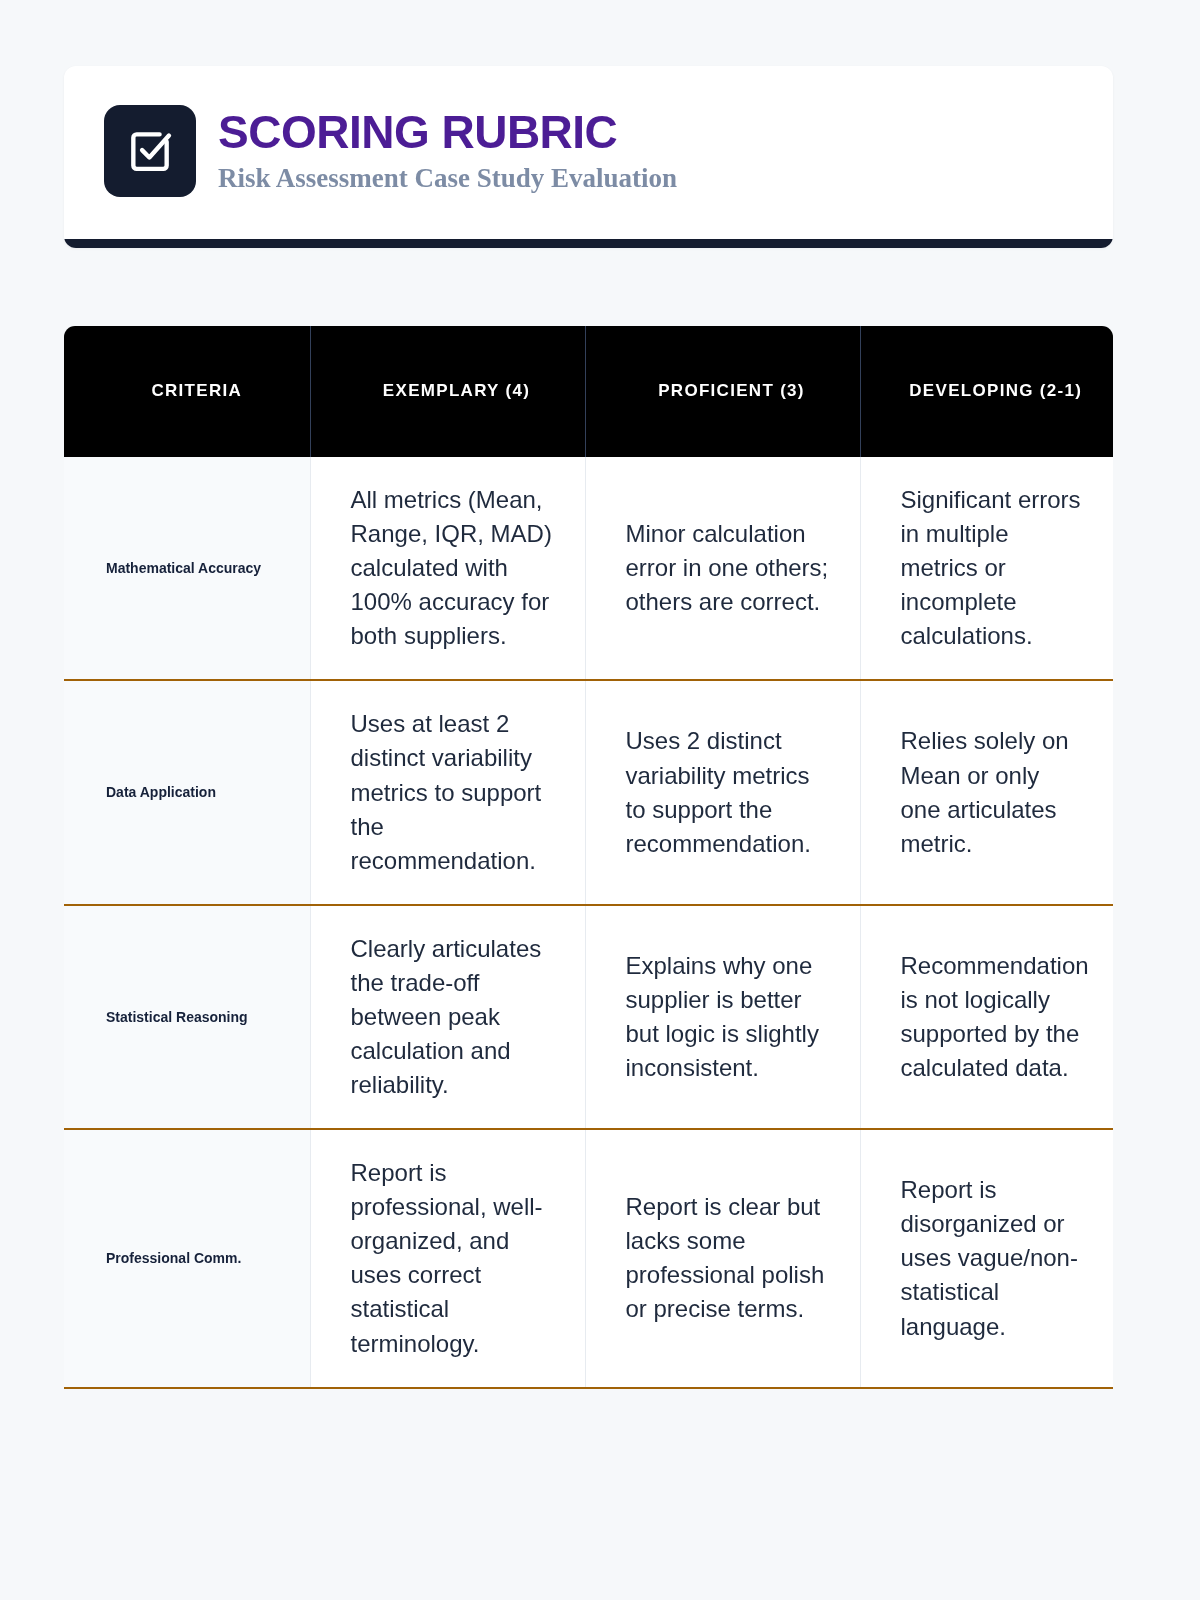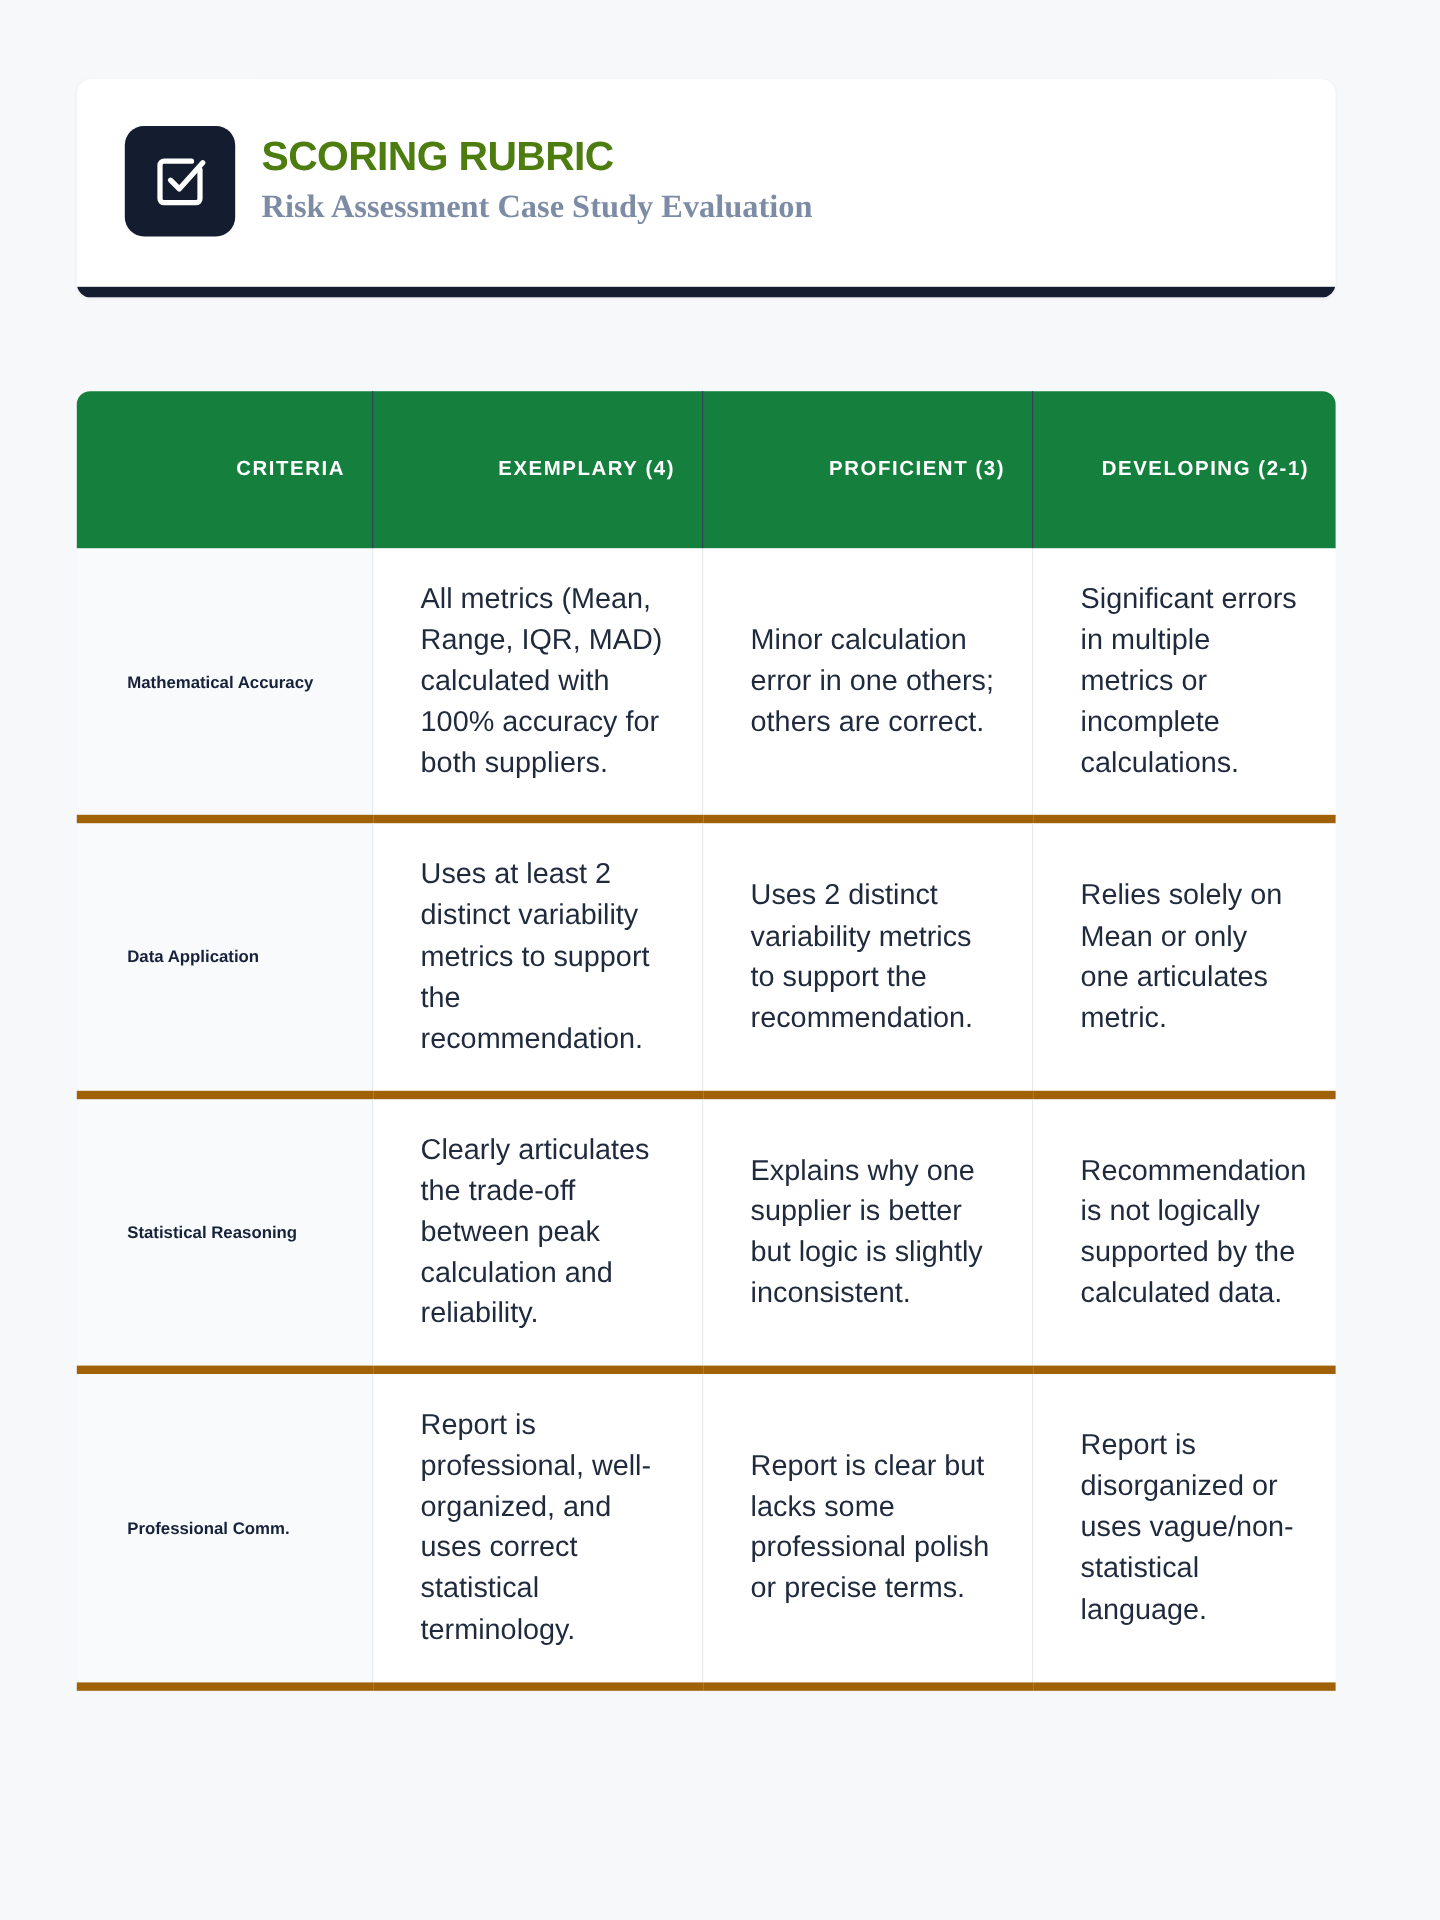--- a/index.html
+++ b/index.html
@@ -48,25 +48,25 @@
     align-items: center;
     justify-content: center;
   }
 
   .brand-icon svg { display: block; }
 
   .header-text { display: flex; flex-direction: column; gap: 6px; }
 
   .page-title {
     font-family: "Liberation Sans", sans-serif;
-    font-size: 34px;
+    font-size: 46px;
     font-weight: 700;
     letter-spacing: -0.5px;
     line-height: 1.05;
-    color: #4d7c0f;
+    color: #4c1d95;
   }
 
   .page-subtitle {
     font-family: "Liberation Serif", serif;
     font-size: 27px;
     font-weight: 700;
     line-height: 1.2;
     color: #7d8ca5;
   }
 
@@ -85,41 +85,41 @@
     border-collapse: collapse;
     table-layout: fixed;
   }
 
   .rubric-table col.c-criteria   { width: 246px; }
   .rubric-table col.c-exemplary  { width: 275px; }
   .rubric-table col.c-proficient { width: 275px; }
   .rubric-table col.c-developing { width: 253px; }
 
   .rubric-table thead th {
-    background: #15803d;
+    background: #000000;
     color: #ffffff;
     font-size: 17px;
     font-weight: 700;
     letter-spacing: 1.3px;
     text-transform: uppercase;
-    text-align: right;
+    text-align: center;
     vertical-align: middle;
     height: 131px;
     padding: 10px 22px 10px 40px;
     border-right: 1px solid #33405a;
     line-height: 1.35;
   }
 
   .rubric-table thead th:first-child { border-top-left-radius: 11px; padding-left: 42px; }
   .rubric-table thead th:last-child  { border-top-right-radius: 11px; border-right: none; }
 
   .rubric-table tbody td {
     background: #ffffff;
     border-right: 1px solid #e7ebf0;
-    border-bottom: 7px solid #a16207;
+    border-bottom: 2px solid #a16207;
     vertical-align: middle;
     padding: 26px 30px 26px 40px;
     font-size: 24px;
     line-height: 1.42;
     color: #1f2a3d;
     margin-left: 12px;
   }
 
   .rubric-table tbody td:last-child { border-right: none; }
 

